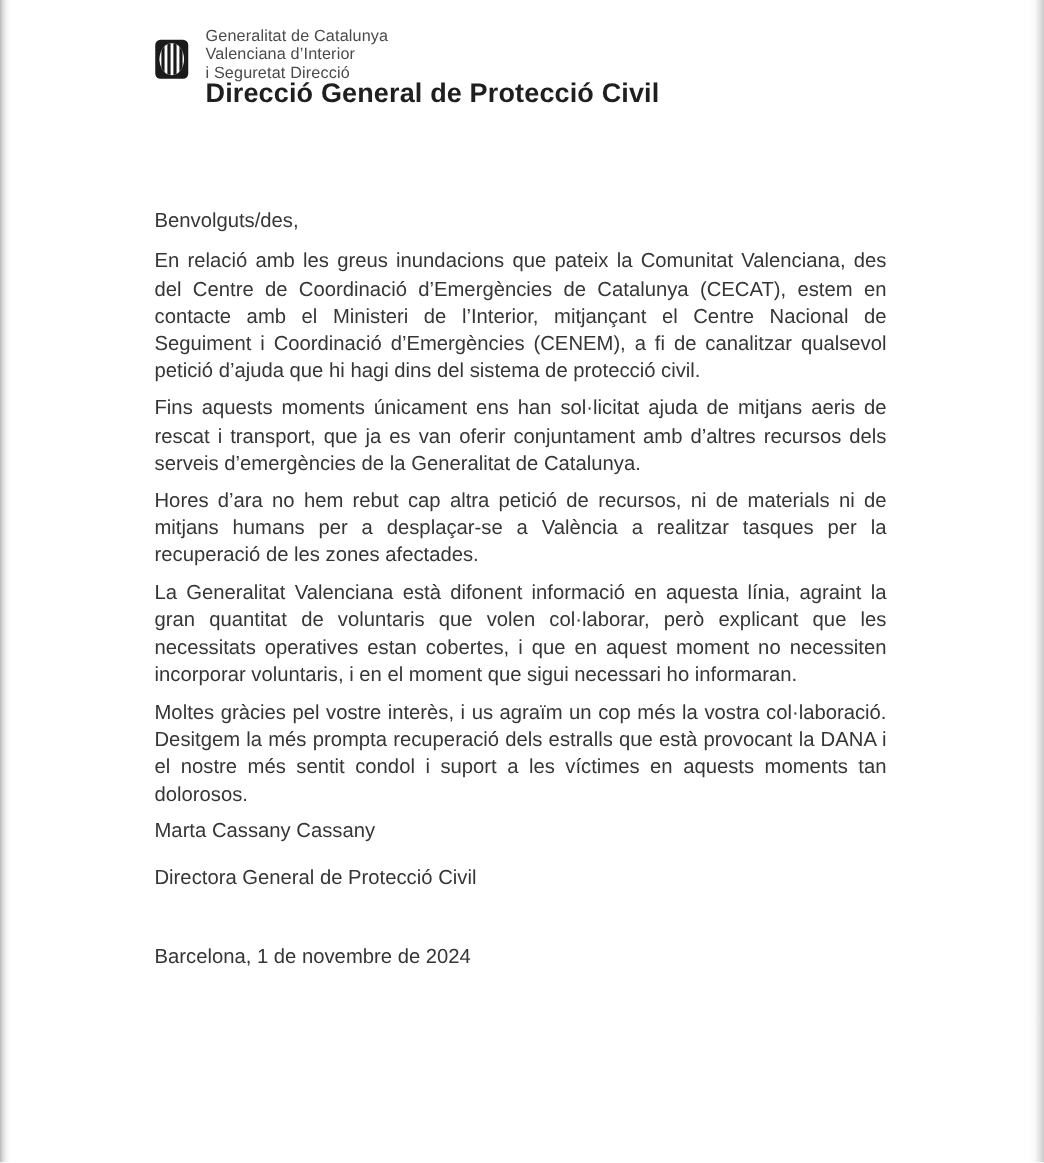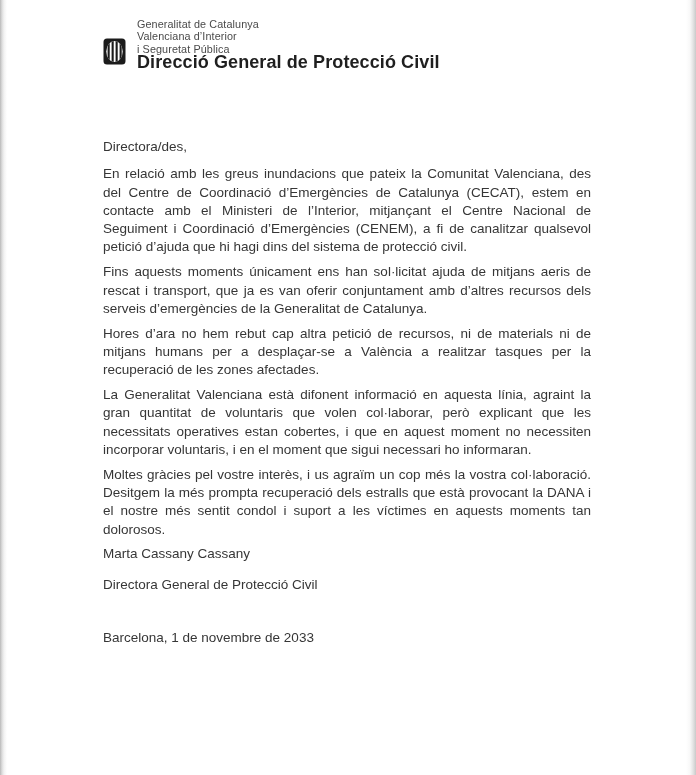--- a/index.html
+++ b/index.html
@@ -28,21 +28,21 @@
     position: absolute;
     right: 0; top: 0; bottom: 0;
     width: 10px;
     background: linear-gradient(to left, #c9c9c9 0px, #e4e4e4 3px, #f8f8f8 6px, #ffffff 10px);
   }
   .letterhead {
     position: absolute;
     left: 103px;
     top: 16px;
     display: flex;
-    align-items: flex-end;
+    align-items: center;
     gap: 11px;
   }
   .logo { flex: 0 0 auto; }
   .org {
     padding-top: 2px;
     font-size: 10.8px;
     line-height: 12.4px;
     color: #4a4a4a;
     letter-spacing: 0.1px;
   }
@@ -93,29 +93,29 @@
           <rect x="4.6" y="0" width="2.1" height="27"></rect>
           <rect x="8.6" y="0" width="2.1" height="27"></rect>
           <rect x="12.6" y="0" width="2.1" height="27"></rect>
           <rect x="16.6" y="0" width="2.1" height="27"></rect>
         </g>
       </svg>
     </div>
     <div class="org">
       <div>Generalitat de Catalunya</div>
       <div>Valenciana d’Interior</div>
-      <div>i Seguretat Pública</div>
+      <div>i Seguretat Direcció</div>
       <div class="dept">Direcció General de Protecció Civil</div>
     </div>
   </header>
 
   <main class="letter-body">
-    <p class="salutation">Directora/des,</p>
+    <p class="salutation">Benvolguts/des,</p>
     <p>En relació amb les greus inundacions que pateix la Comunitat Valenciana, des del Centre de Coordinació d’Emergències de Catalunya (CECAT), estem en contacte amb el Ministeri de l’Interior, mitjançant el Centre Nacional de Seguiment i Coordinació d’Emergències (CENEM), a fi de canalitzar qualsevol petició d’ajuda que hi hagi dins del sistema de protecció civil.</p>
     <p>Fins aquests moments únicament ens han sol·licitat ajuda de mitjans aeris de rescat i transport, que ja es van oferir conjuntament amb d’altres recursos dels serveis d’emergències de la Generalitat de Catalunya.</p>
     <p>Hores d’ara no hem rebut cap altra petició de recursos, ni de materials ni de mitjans humans per a desplaçar-se a València a realitzar tasques per la recuperació de les zones afectades.</p>
     <p>La Generalitat Valenciana està difonent informació en aquesta línia, agraint la gran quantitat de voluntaris que volen col·laborar, però explicant que les necessitats operatives estan cobertes, i que en aquest moment no necessiten incorporar voluntaris, i en el moment que sigui necessari ho informaran.</p>
     <p>Moltes gràcies pel vostre interès, i us agraïm un cop més la vostra col·laboració. Desitgem la més prompta recuperació dels estralls que està provocant la DANA i el nostre més sentit condol i suport a les víctimes en aquests moments tan dolorosos.</p>
     <p class="sig-name">Marta Cassany Cassany</p>
     <p class="sig-title">Directora General de Protecció Civil</p>
-    <p class="dateline">Barcelona, 1 de novembre de 2033</p>
+    <p class="dateline">Barcelona, 1 de novembre de 2024</p>
   </main>
 </div>
 
 </body></html>

